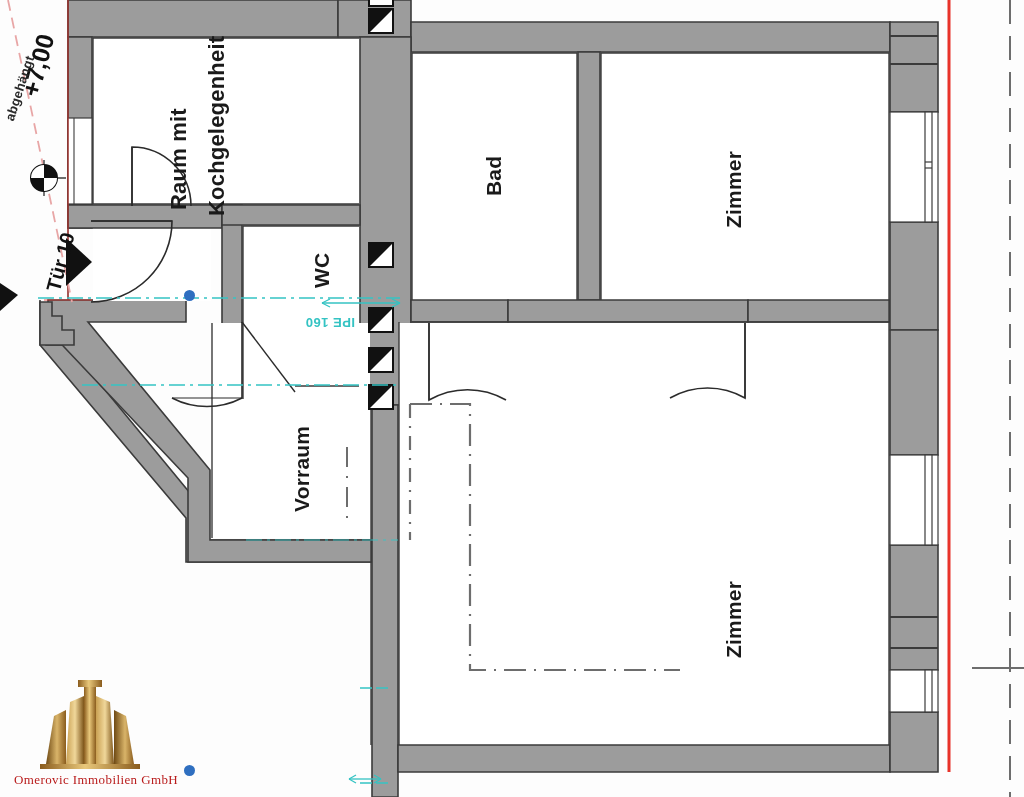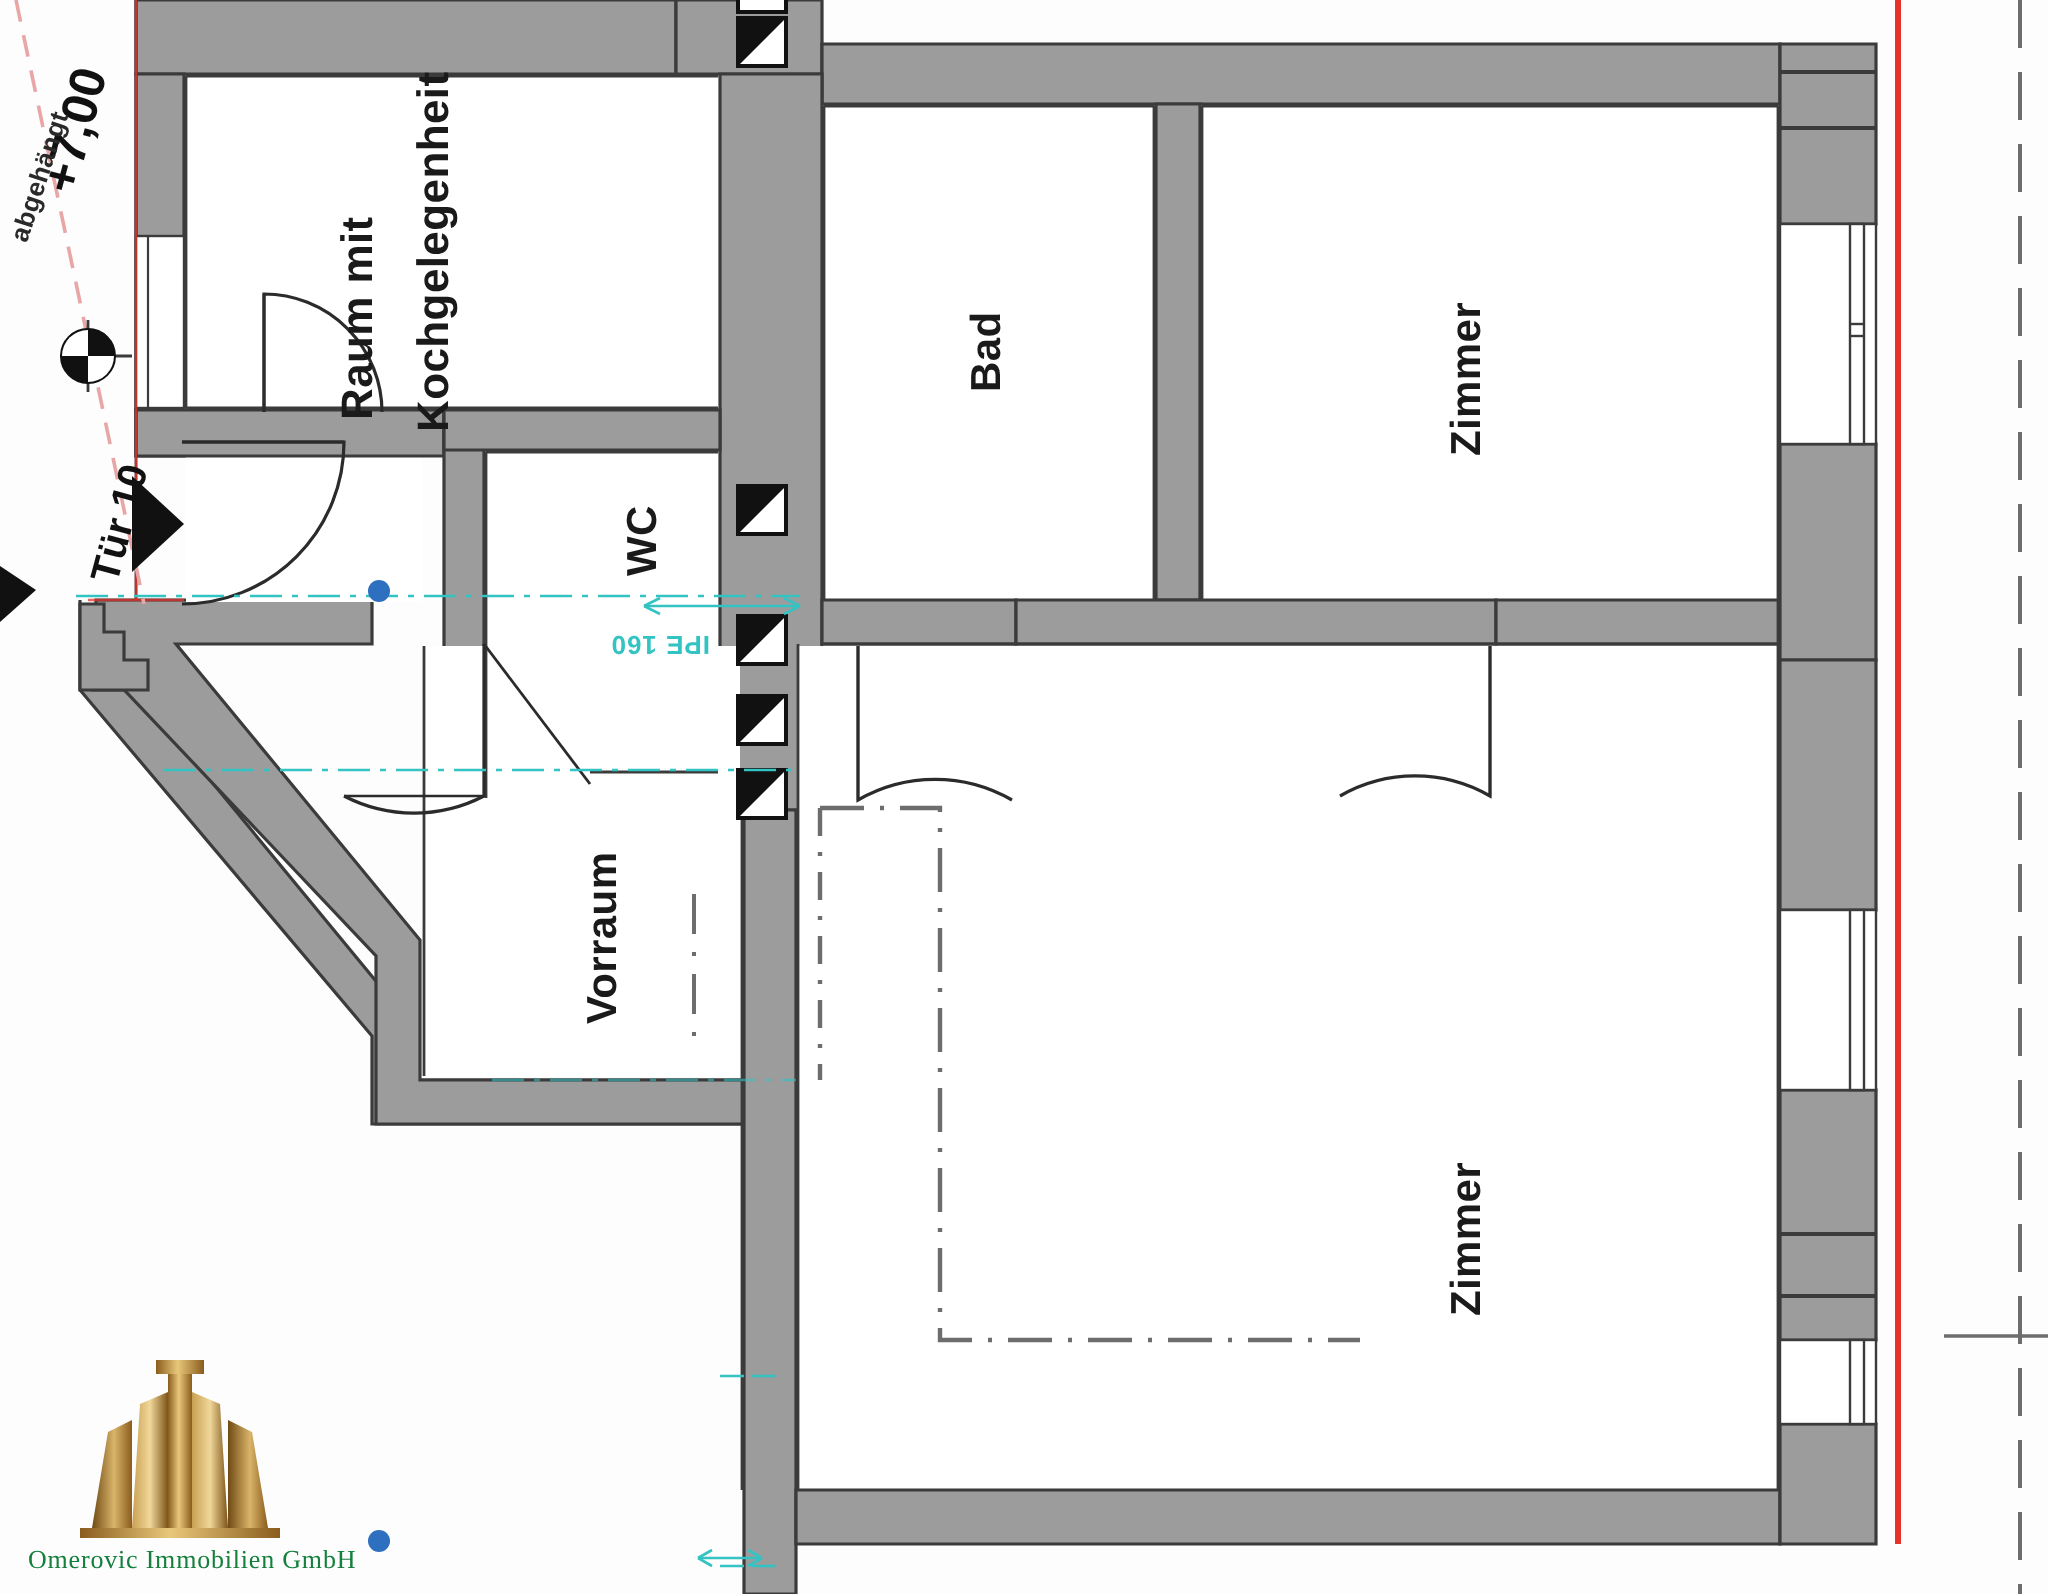--- a/index.html
+++ b/index.html
@@ -8,21 +8,21 @@
   svg.layer{position:absolute;left:0;top:0;width:1024px;height:797px;}
   .lbl{position:absolute;font-family:"Liberation Sans",sans-serif;color:#1a1a1a;white-space:nowrap;
        font-weight:700;letter-spacing:.2px;}
   .rot{transform-origin:0 0;transform:rotate(-90deg);}
   .dim{position:absolute;color:#34c3c3;font-size:11px;font-family:"Liberation Sans",sans-serif;
        letter-spacing:.5px;}
   .mir{transform-origin:0 0;transform:rotate(180deg);}
   .elev{position:absolute;font-family:"Liberation Sans",sans-serif;font-weight:700;color:#111;}
   .logo-wrap{position:absolute;left:10px;top:672px;width:200px;height:120px;}
   .logo-cap{position:absolute;left:4px;top:100px;font-family:"Liberation Serif",serif;
-            font-size:13px;color:#15803d;letter-spacing:.4px;white-space:nowrap;}
+            font-size:13px;color:#b91c1c;letter-spacing:.4px;white-space:nowrap;}
   .bluedot{position:absolute;width:11px;height:11px;border-radius:50%;background:#2f6fc0;}
 </style>
 </head>
 <body>
 
 <div id="plan">
 
   <svg class="layer" viewBox="0 0 1024 797">
 
     <g fill="#9c9c9c" stroke="#3b3b3b" stroke-width="1.6">

